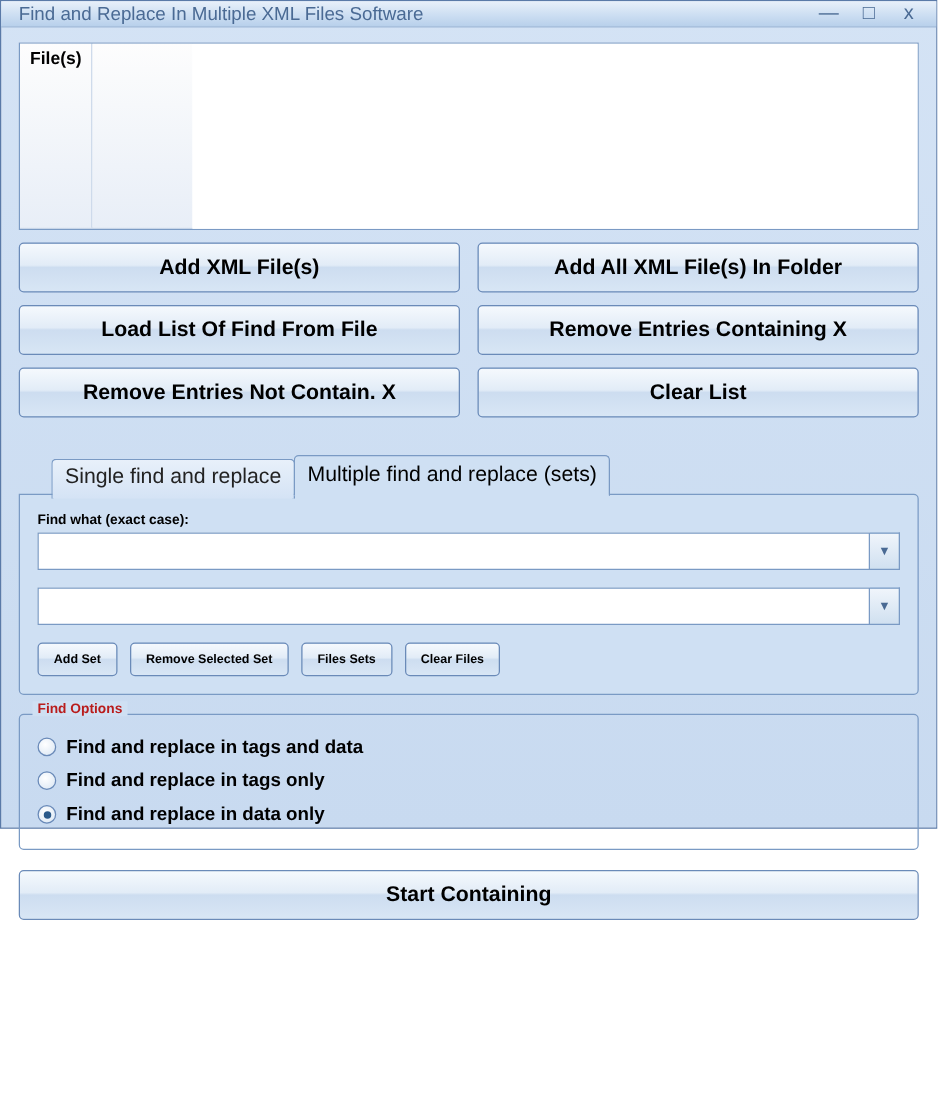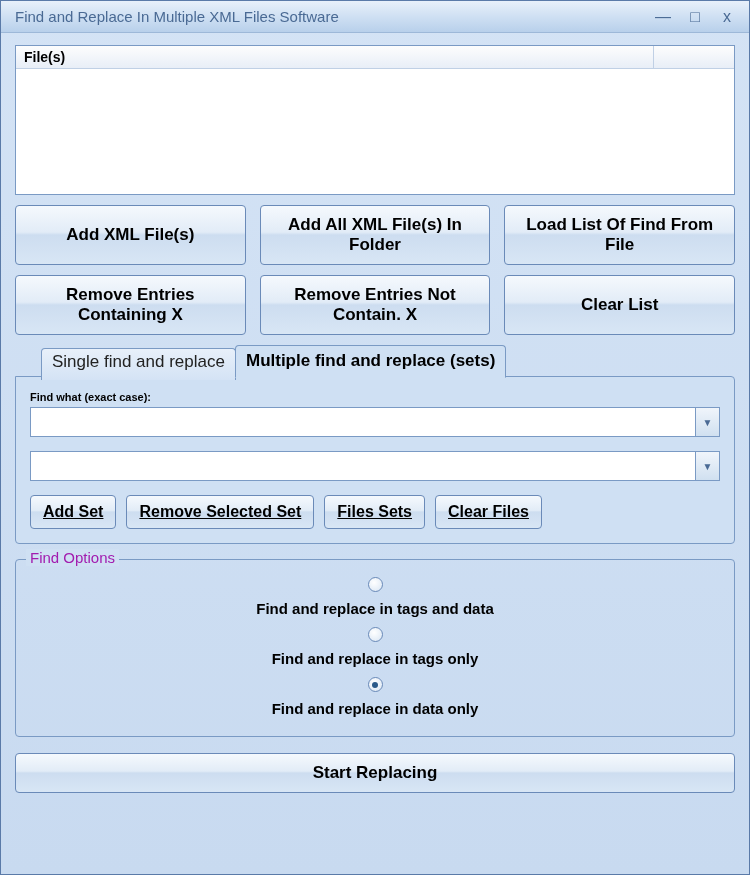--- a/index.html
+++ b/index.html
@@ -5,21 +5,21 @@
 * { box-sizing: border-box; margin: 0; padding: 0; }
 body {
   font-family: Tahoma, Arial, sans-serif;
   background: #fff;
   width: 750px;
   height: 875px;
   overflow: hidden;
 }
 .window {
   width: 750px;
-  height: 875px;
+  height: 663px;
   background: linear-gradient(to bottom, #d4e3f5 0%, #c8daf0 100%);
   border: 1px solid #5a7aa8;
   display: flex;
   flex-direction: column;
 }
 .titlebar {
   height: 32px;
   background: linear-gradient(to bottom, #e8f0fa 0%, #cfe0f3 50%, #b8d0eb 100%);
   display: flex;
   align-items: center;
@@ -44,59 +44,57 @@
   padding: 12px 14px;
   display: flex;
   flex-direction: column;
   gap: 10px;
 }
 .file-list-panel {
   border: 1px solid #7a9ac4;
   background: #fff;
   height: 150px;
   display: flex;
-  flex-direction: column;
 }
 .file-header {
   display: flex;
   border-bottom: 1px solid #c0d0e5;
 }
 .file-header-col {
   background: linear-gradient(to bottom, #fdfdfd, #e8eef7);
   border-right: 1px solid #c0d0e5;
   padding: 3px 8px;
   font-size: 14px;
   font-weight: bold;
 }
 .file-header-col.main { flex: 1; }
 .file-header-col.spacer { width: 80px; border-right: none; }
 .file-body { flex: 1; background: #fff; }
 .button-grid {
   display: grid;
-  grid-template-columns: 1fr 1fr 1fr;
+  grid-template-columns: 1fr 1fr;
   gap: 10px 14px;
 }
 .btn {
   background: linear-gradient(to bottom, #f5f9fd 0%, #e2ecf7 45%, #cdddf0 50%, #d8e6f5 100%);
   border: 1px solid #6a8ab8;
   border-radius: 4px;
   padding: 9px 6px;
   font-size: 17px;
   font-weight: bold;
   color: #000;
   cursor: pointer;
   text-align: center;
   font-family: inherit;
 }
 .btn-sm {
   padding: 7px 12px;
-  font-size: 16px;
-  text-decoration: underline;
-}
-.tab-panel-wrap { margin-top: 0; }
+  font-size: 10px;
+}
+.tab-panel-wrap { margin-top: 20px; }
 .tabs {
   display: flex;
   padding-left: 26px;
   position: relative;
   z-index: 2;
 }
 .tab {
   padding: 5px 10px 6px;
   font-size: 17px;
   border: 1px solid #7a9ac4;
@@ -106,21 +104,21 @@
   cursor: pointer;
   margin-right: -1px;
   position: relative;
 }
 .tab.inactive {
   color: #222;
   top: 3px;
   padding: 3px 10px 4px;
 }
 .tab.active {
-  font-weight: bold;
+  font-weight: normal;
   background: #cfe0f3;
   border-bottom: 1px solid #cfe0f3;
   margin-bottom: -1px;
   z-index: 3;
 }
 .tab-body {
   border: 1px solid #7a9ac4;
   background: #cfe0f3;
   padding: 14px 14px 14px;
   border-radius: 0 4px 4px 4px;
@@ -170,30 +168,29 @@
   padding: 12px 14px 14px;
   margin-top: 4px;
   position: relative;
 }
 .legend {
   position: absolute;
   top: -11px;
   left: 10px;
   background: #cfe0f3;
   padding: 0 4px;
-  font-size: 15px;
-  font-weight: normal;
-  color: #a21caf;
+  font-size: 11px;
+  font-weight: bold;
+  color: #b91c1c;
 }
 .radio-row {
   display: flex;
   align-items: center;
   gap: 8px;
   padding: 5px 0;
-  flex-direction: column;
 }
 .radio {
   width: 15px; height: 15px;
   border-radius: 50%;
   border: 1px solid #6a8ab8;
   background: radial-gradient(circle at 40% 35%, #fff, #d8e5f3);
   display: flex;
   align-items: center;
   justify-content: center;
   cursor: pointer;
@@ -277,16 +274,16 @@
       <div class="radio-row">
         <div class="radio"></div>
         <span class="radio-label">Find and replace in tags only</span>
       </div>
       <div class="radio-row">
         <div class="radio checked"></div>
         <span class="radio-label">Find and replace in data only</span>
       </div>
     </div>
 
-    <button class="btn start-btn">Start Replacing</button>
+    <button class="btn start-btn">Start Containing</button>
 
   </div>
 </div>
 
 </body></html>

